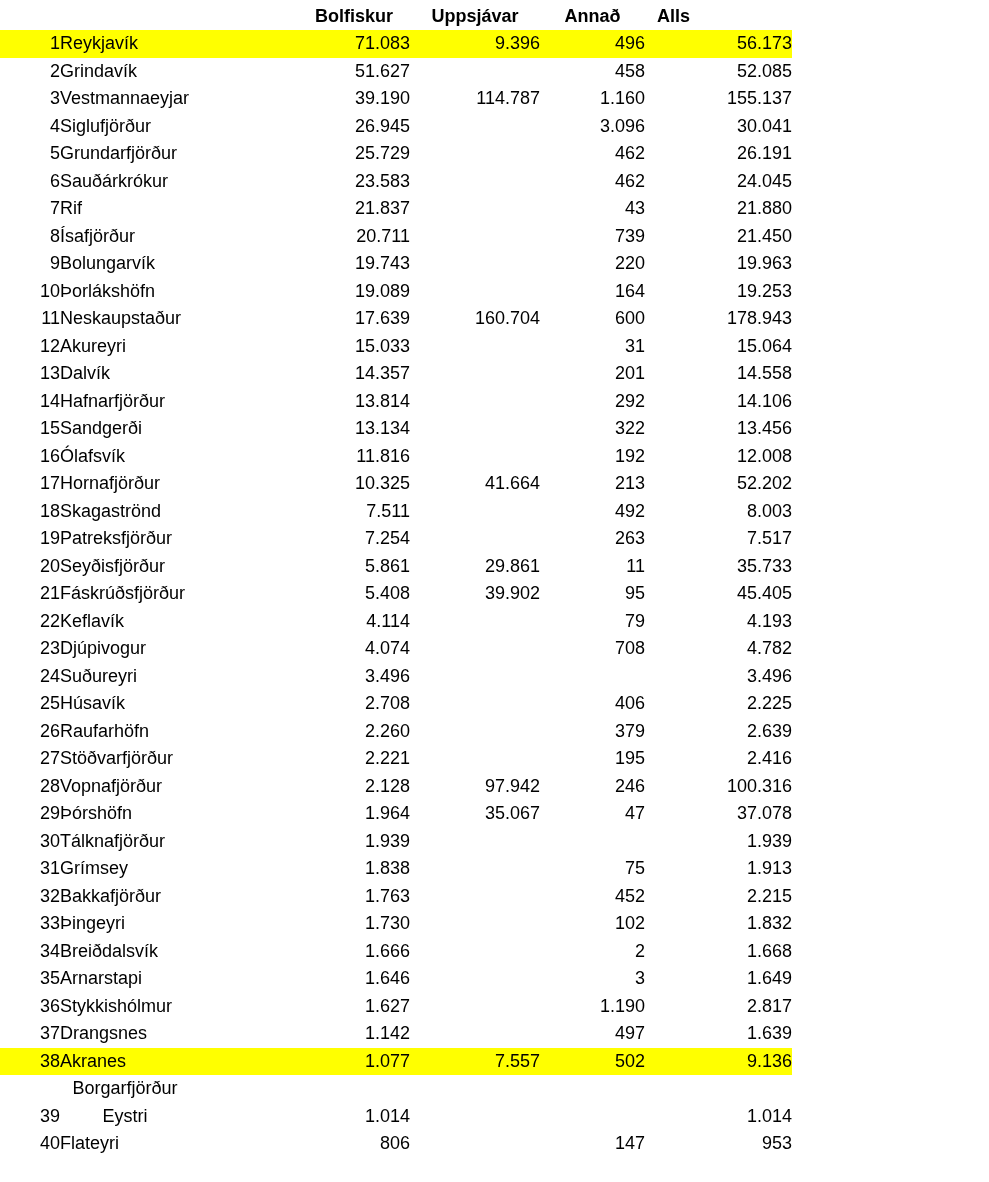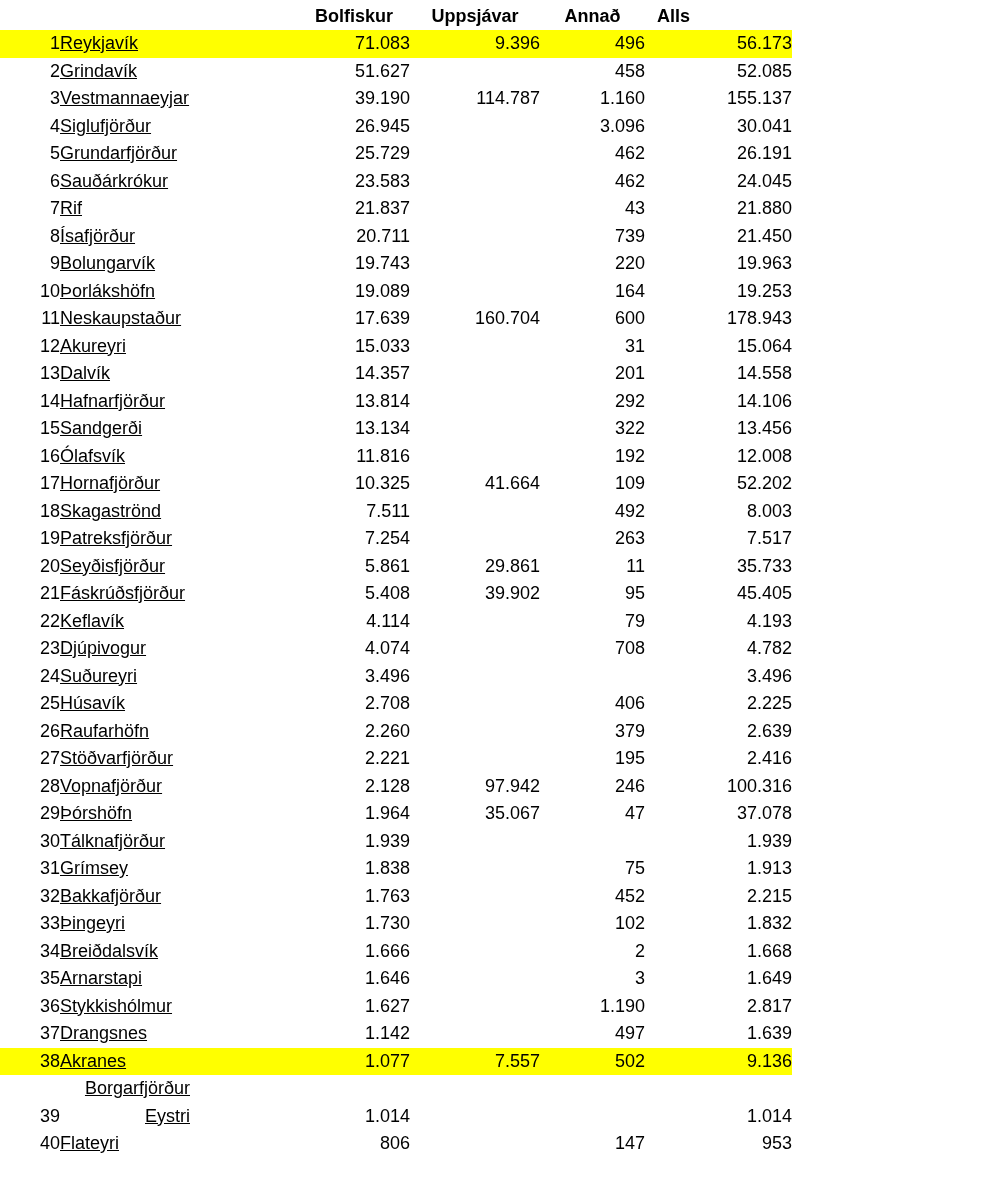--- a/index.html
+++ b/index.html
@@ -40,27 +40,27 @@
   thead th.h-alls { padding-right: 90px; text-align: center; }
   tbody td {
     height: 27.5px;
     line-height: 27.5px;
     vertical-align: bottom;
     white-space: nowrap;
   }
   td.rank { text-align: right; }
   td.name { text-align: left; padding-left: 16px; }
   td.num  { text-align: right; padding-right: 2px; }
-  .name-text { white-space: nowrap; text-decoration: underline; }
+  .name-text { white-space: nowrap; }
   tr.wrap-name td.name { white-space: normal; }
   tr.wrap-name .name-text {
     display: inline-block;
     width: 130px;
     white-space: normal;
-    text-align: right;
+    text-align: center;
   }
   tr.highlight td:not(.filler) {
     background: var(--highlight, #ffff00);
   }
 </style>
 </head>
 <body>
 
 <div class="page">
   <table class="catch-table">
@@ -227,21 +227,21 @@
     <td class="num"></td>
     <td class="num">192</td>
     <td class="num">12.008</td>
     <td class="filler"></td>
   </tr>
         <tr>
     <td class="rank">17</td>
     <td class="name"><span class="name-text">Hornafjörður</span></td>
     <td class="num">10.325</td>
     <td class="num">41.664</td>
-    <td class="num">109</td>
+    <td class="num">213</td>
     <td class="num">52.202</td>
     <td class="filler"></td>
   </tr>
         <tr>
     <td class="rank">18</td>
     <td class="name"><span class="name-text">Skagaströnd</span></td>
     <td class="num">7.511</td>
     <td class="num"></td>
     <td class="num">492</td>
     <td class="num">8.003</td>

